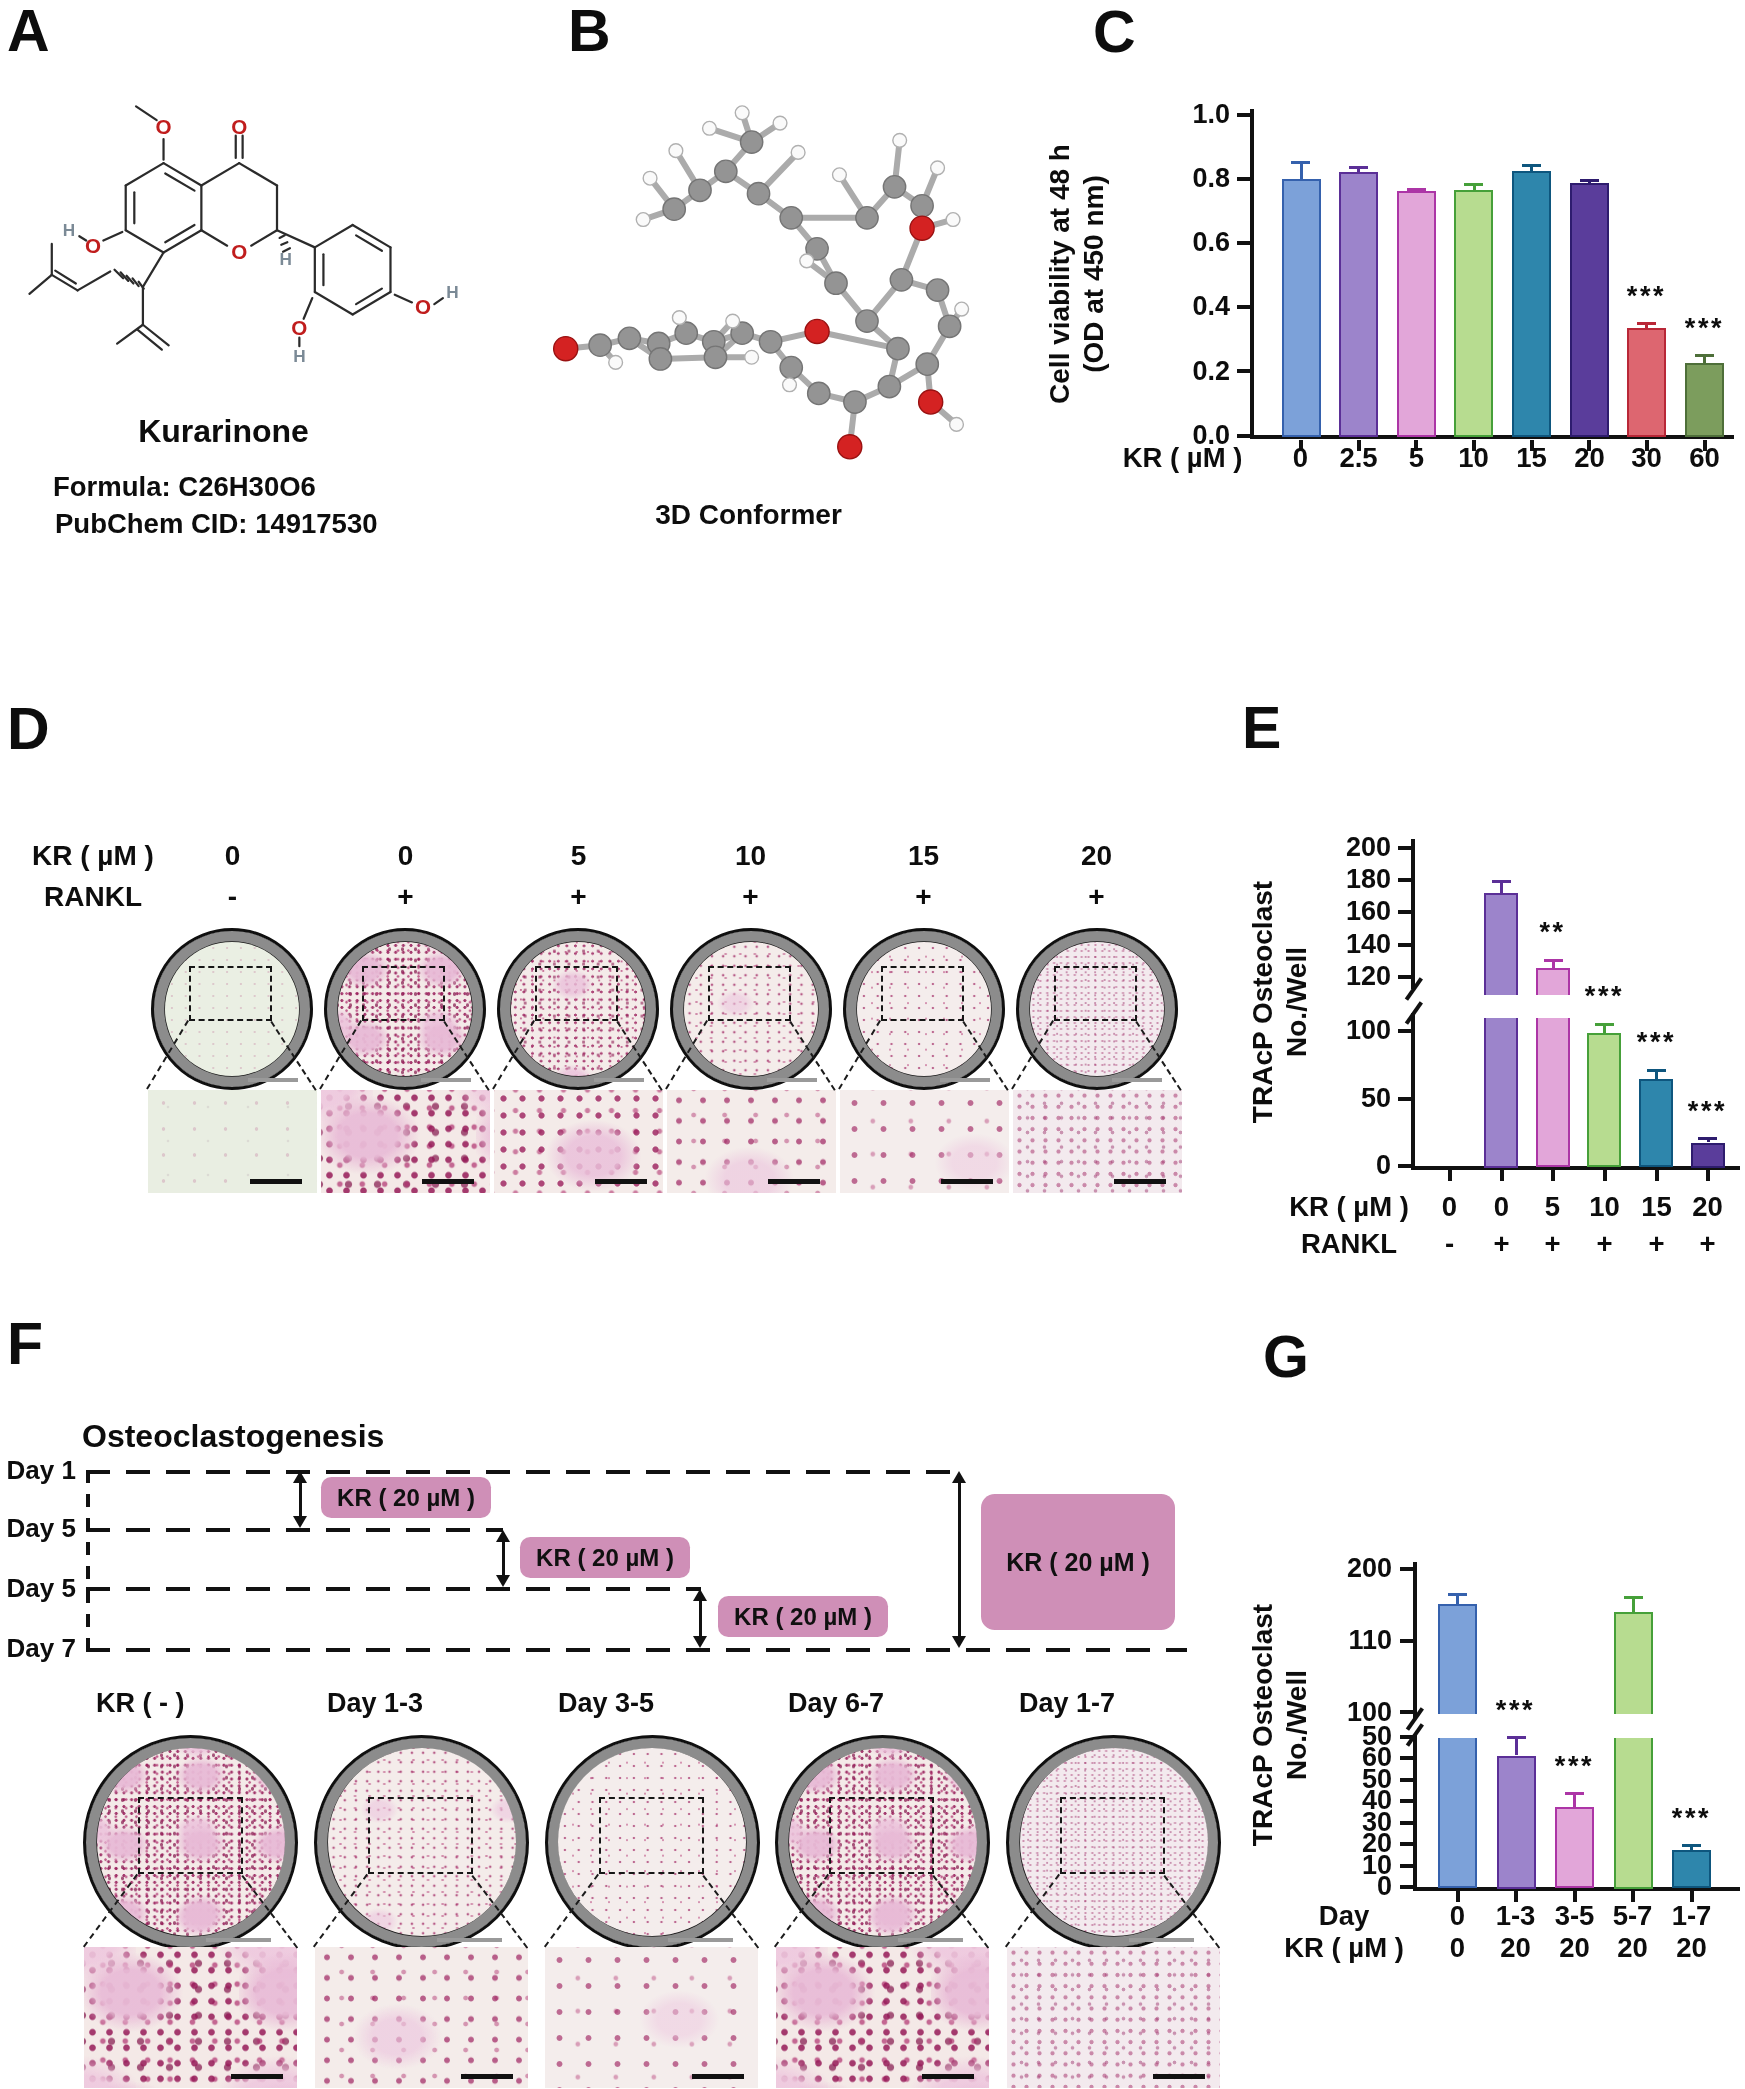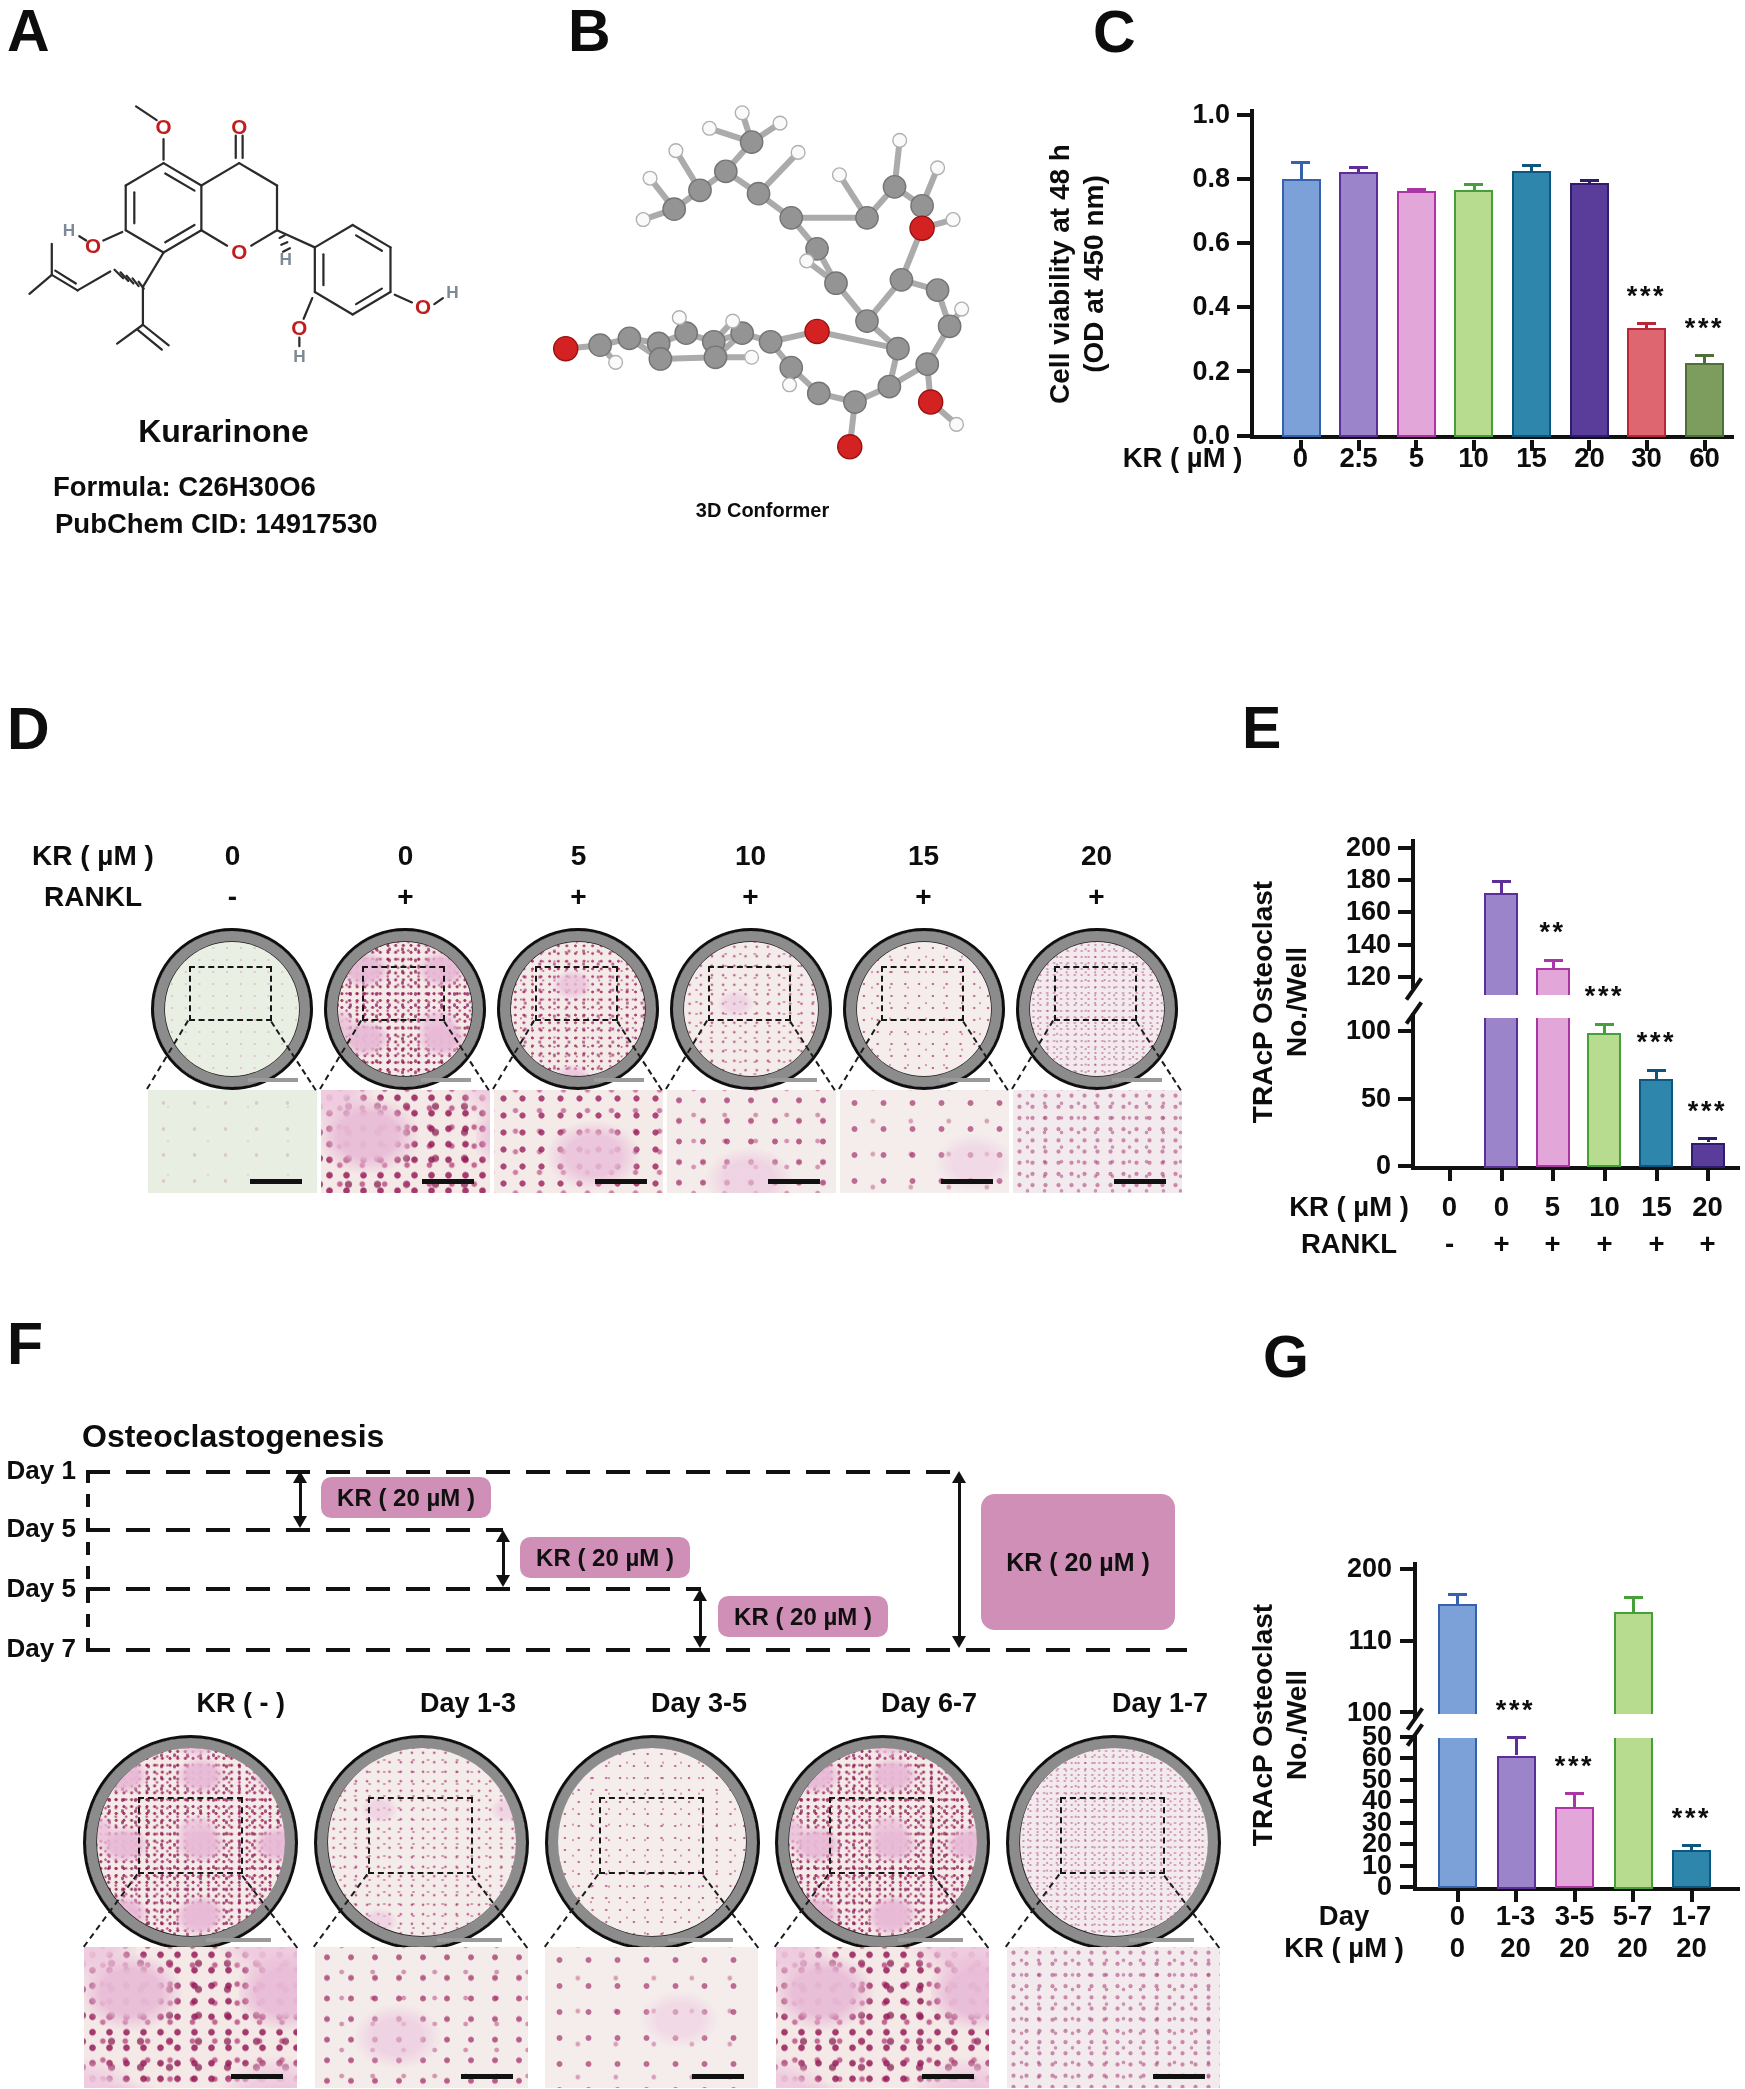--- a/index.html
+++ b/index.html
@@ -10,21 +10,21 @@
   .plabel{position:absolute;font-size:59px;font-weight:bold;line-height:1;letter-spacing:0.9px}
   .cap{position:absolute;font-weight:bold;text-align:center}
   .lefttxt{position:absolute;font-weight:bold;text-align:left}
   .ylab{position:absolute;font-weight:bold;text-align:center;transform:translate(-50%,-50%) rotate(-90deg);white-space:nowrap;line-height:34px;font-size:28px}
   .rowlab{position:absolute;font-weight:bold;text-align:center;font-size:27px}
   .xval{position:absolute;font-weight:bold;text-align:center;font-size:27px}
   .ticklab{position:absolute;font-weight:bold;text-align:right;font-size:27px;line-height:29px}
   .axis{position:absolute;background:#111}
   .bar{position:absolute}
   .sig{position:absolute;font-weight:bold;font-size:27px;letter-spacing:2.6px;text-align:center}
-  .wlab{position:absolute;font-weight:bold;font-size:27px;text-align:right}
+  .wlab{position:absolute;font-weight:bold;font-size:27px;text-align:left}
   .well{position:absolute;border-radius:50%;border:3.4px solid #0f0f0f;
     box-shadow:inset 0 0 0 10.3px #8c8c8c, inset 0 0 0 13.8px #1a1a1a;background:#fff}
   .drect{position:absolute;border:2.6px dashed #161616;background:transparent}
   .sbar{position:absolute}
   .conn{position:absolute;height:0;border-top:2.6px dashed #1c1c1c;transform-origin:0 0}
   .tri{position:absolute;width:0;height:0;border-style:solid}
   .dashh{position:absolute;height:4.3px;background:repeating-linear-gradient(90deg,#111 0 24px,transparent 24px 40px)}
   .dashv{position:absolute;width:4.3px;background:repeating-linear-gradient(180deg,#111 0 13px,transparent 13px 24px)}
   .krbox{position:absolute;background:#CF8FB7;border-radius:10.3px;display:flex;align-items:center;justify-content:center;
     font-weight:bold;font-size:24px;color:#101010}
@@ -274,21 +274,21 @@
       <circle cx="488" cy="140" r="8" fill="#fafafa" stroke="#b0b0b0" stroke-width="1.6"></circle>
       <circle cx="492" cy="378" r="8" fill="#fafafa" stroke="#b0b0b0" stroke-width="1.6"></circle>
       <circle cx="96" cy="306" r="8" fill="#fafafa" stroke="#b0b0b0" stroke-width="1.6"></circle>
       <circle cx="170" cy="254" r="8" fill="#fafafa" stroke="#b0b0b0" stroke-width="1.6"></circle>
       <circle cx="232" cy="258" r="8" fill="#fafafa" stroke="#b0b0b0" stroke-width="1.6"></circle>
       <circle cx="254" cy="300" r="8" fill="#fafafa" stroke="#b0b0b0" stroke-width="1.6"></circle>
       <circle cx="298" cy="332" r="8" fill="#fafafa" stroke="#b0b0b0" stroke-width="1.6"></circle>
       <circle cx="318" cy="188" r="8" fill="#fafafa" stroke="#b0b0b0" stroke-width="1.6"></circle>
       <circle cx="498" cy="244" r="8" fill="#fafafa" stroke="#b0b0b0" stroke-width="1.6"></circle>
     </svg>
-  <div class="cap" style="left:616px;top:499px;width:293px;font-size:20px">3D Conformer</div>
+  <div class="cap" style="left:602px;top:499px;width:293px;font-size:28px">3D Conformer</div>
 
   <div class="ylab" style="left:1077px;top:274px">
     <span>Cell viability at 48 h</span><br>
     <span>(OD at 450 nm)</span>
   </div>
   <div class="ylab" style="left:1280px;top:1002px">
     <span>TRAcP Osteoclast</span><br>
     <span>No./Well</span>
   </div>
   <div class="ylab" style="left:1280px;top:1725px">

